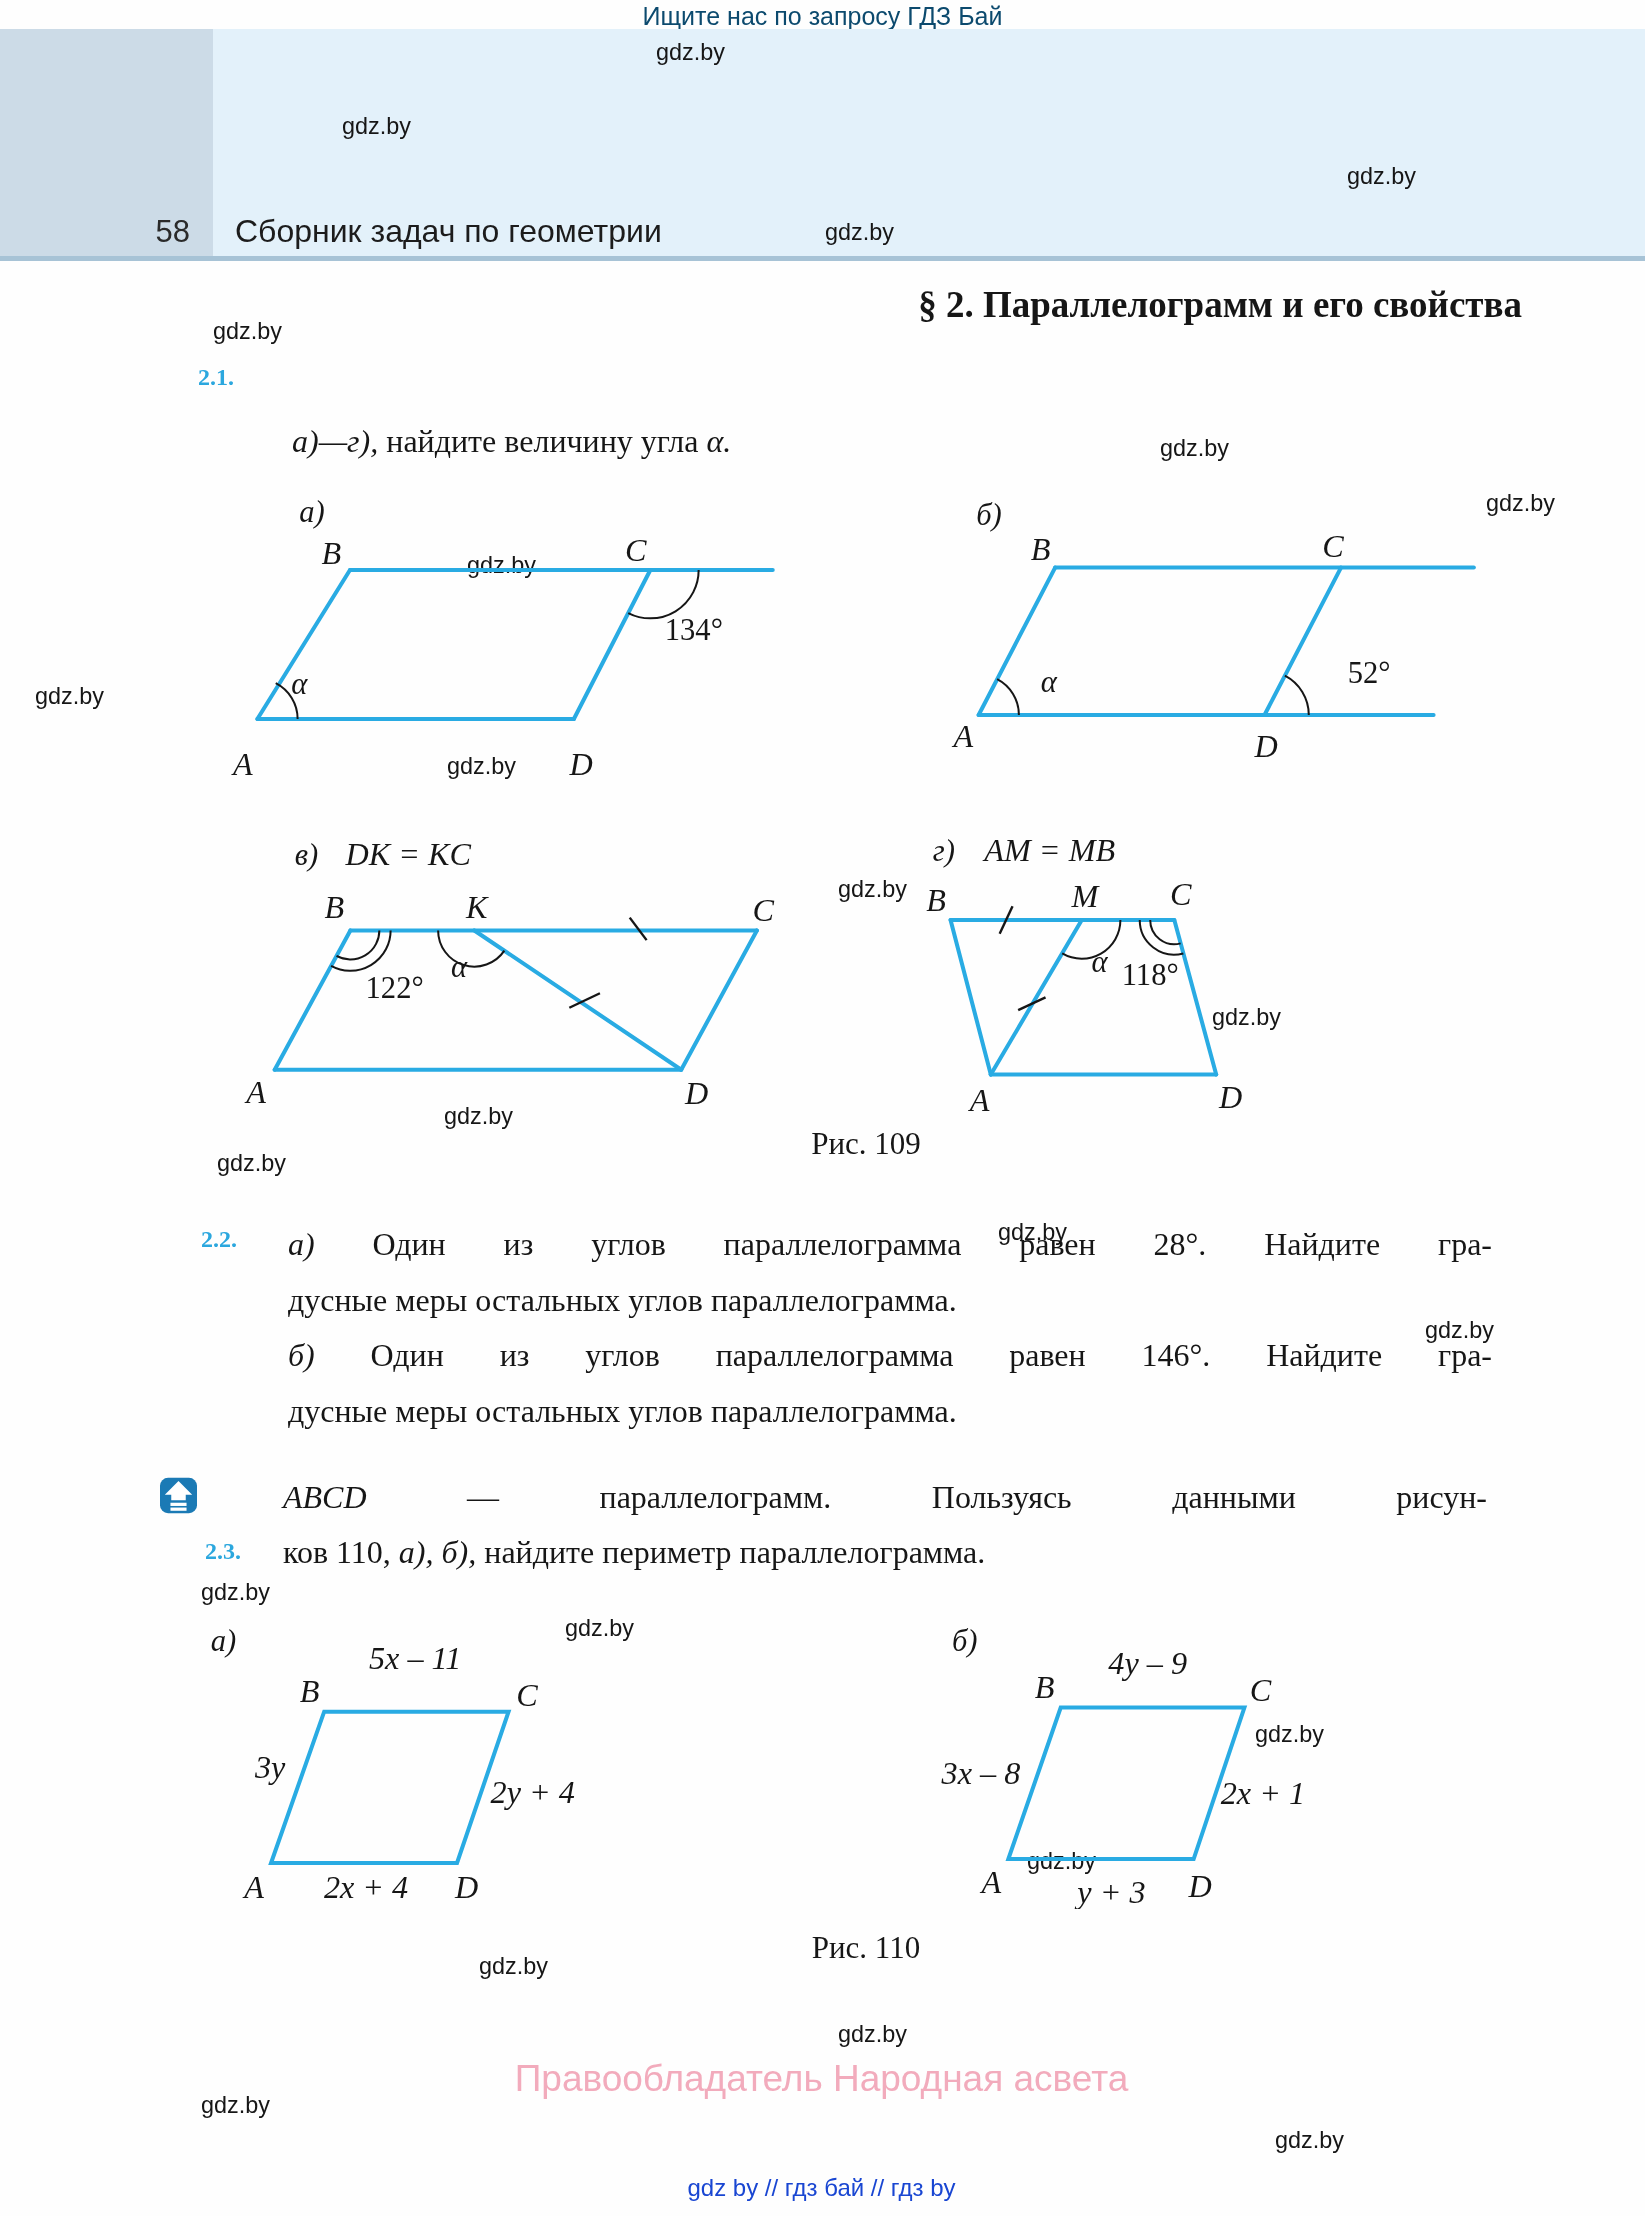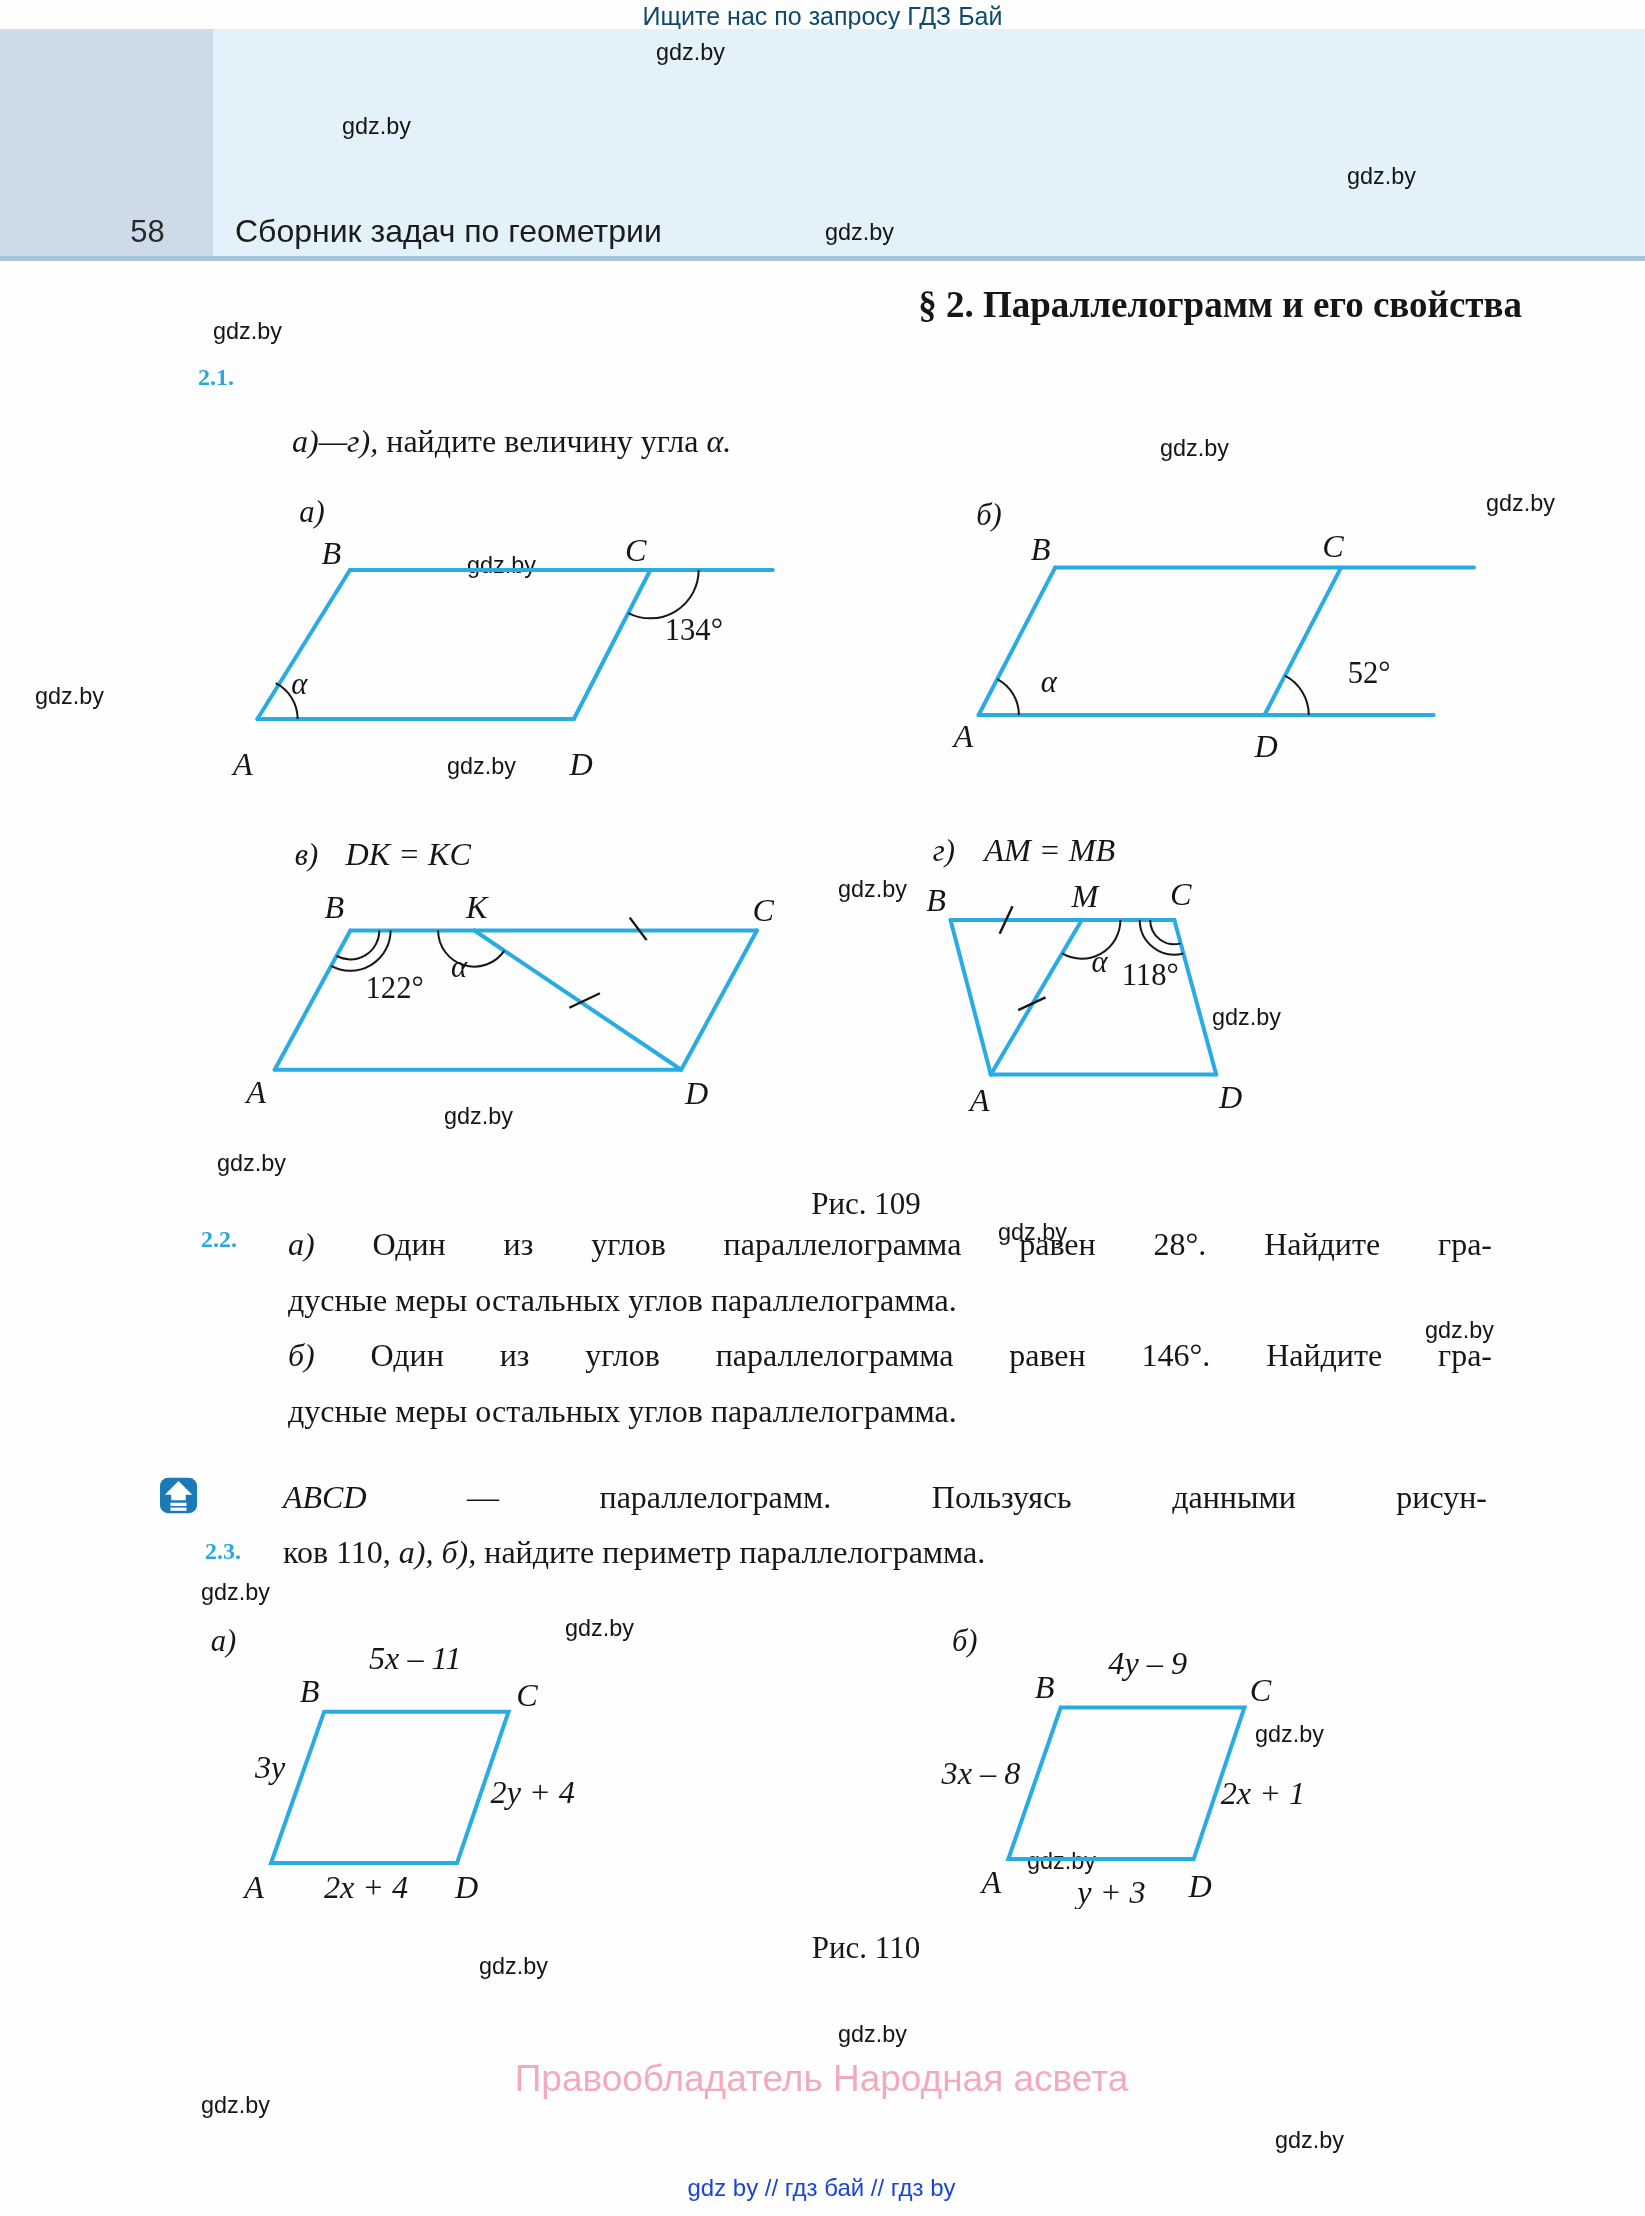--- a/index.html
+++ b/index.html
@@ -3,21 +3,21 @@
 <meta charset="utf-8">
 <style>
   html,body{margin:0;padding:0;background:#888;}
   .page{position:relative;width:1645px;height:2216px;background:#fefefe;overflow:hidden;
         font-family:"Liberation Serif",serif;color:#161616;}
   .banner{position:absolute;left:0;top:1.6px;width:100%;text-align:center;
           font:25px "Liberation Sans",sans-serif;}
   .hdr-band{position:absolute;left:0;top:29px;width:100%;height:227px;
             background:#e3f1fa;border-bottom:5.6px solid #a7c3d6;}
   .hdr-left{position:absolute;left:0;top:0;width:213px;height:100%;background:#ccdbe7;}
-  .hdr-num{position:absolute;left:105px;top:214px;width:85px;text-align:center;
+  .hdr-num{position:absolute;left:105px;top:214px;width:85px;text-align:right;
            font:31px "Liberation Sans",sans-serif;color:#2a2a2a;}
   .hdr-title{position:absolute;left:235px;top:213px;
              font:32px "Liberation Sans",sans-serif;color:#1c1c1c;white-space:nowrap;}
   .wm{position:absolute;font:23.4px "Liberation Sans",sans-serif;color:#161616;white-space:nowrap;}
   .sect-title{position:absolute;left:217px;top:283px;width:1305px;text-align:right;
               font-size:37px;font-weight:bold;white-space:nowrap;}
   .bodyline{position:absolute;font-size:32px;line-height:1.2;white-space:nowrap;}
   .just{white-space:normal;text-align:justify;text-align-last:justify;line-height:1.15;}
   .pnum{position:absolute;font-size:24px;font-weight:bold;color:#2ba7de;white-space:nowrap;}
   .ital{font-style:italic;}
@@ -152,21 +152,21 @@
     <line class="tick" x1="1264" y1="1255" x2="1298" y2="1239"></line>
     <text class="vtx mid" x="1162" y="1132">B</text>
     <text class="vtx mid" x="1347" y="1127">M</text>
     <text class="vtx mid" x="1466" y="1124">C</text>
     <text class="vtx mid" x="1216" y="1380">A</text>
     <text class="vtx mid" x="1528" y="1377">D</text>
     <text class="alpha mid" x="1365" y="1207">α</text>
     <text class="ang mid" x="1428" y="1224">118°</text>
   </svg>
 
-  <div class="figcap" style="left:745px;top:1186px;width:242px;text-align:center">Рис. 109</div>
+  <div class="figcap" style="left:745px;top:1126px;width:242px;text-align:center">Рис. 109</div>
 
   <div class="pnum" style="left:201px;top:1226px">2.2.</div>
   <div class="bodyline just" style="left:288px;top:1226px;width:1204px">
     <span class="ital">а)</span><span> Один из углов параллелограмма равен 28°. Найдите гра-</span>
   </div>
   <div class="bodyline" style="left:288px;top:1281px">дусные меры остальных углов параллелограмма.</div>
   <div class="bodyline just" style="left:288px;top:1337px;width:1204px">
     <span class="ital">б)</span><span> Один из углов параллелограмма равен 146°. Найдите гра-</span>
   </div>
   <div class="bodyline" style="left:288px;top:1392px">дусные меры остальных углов параллелограмма.</div>

